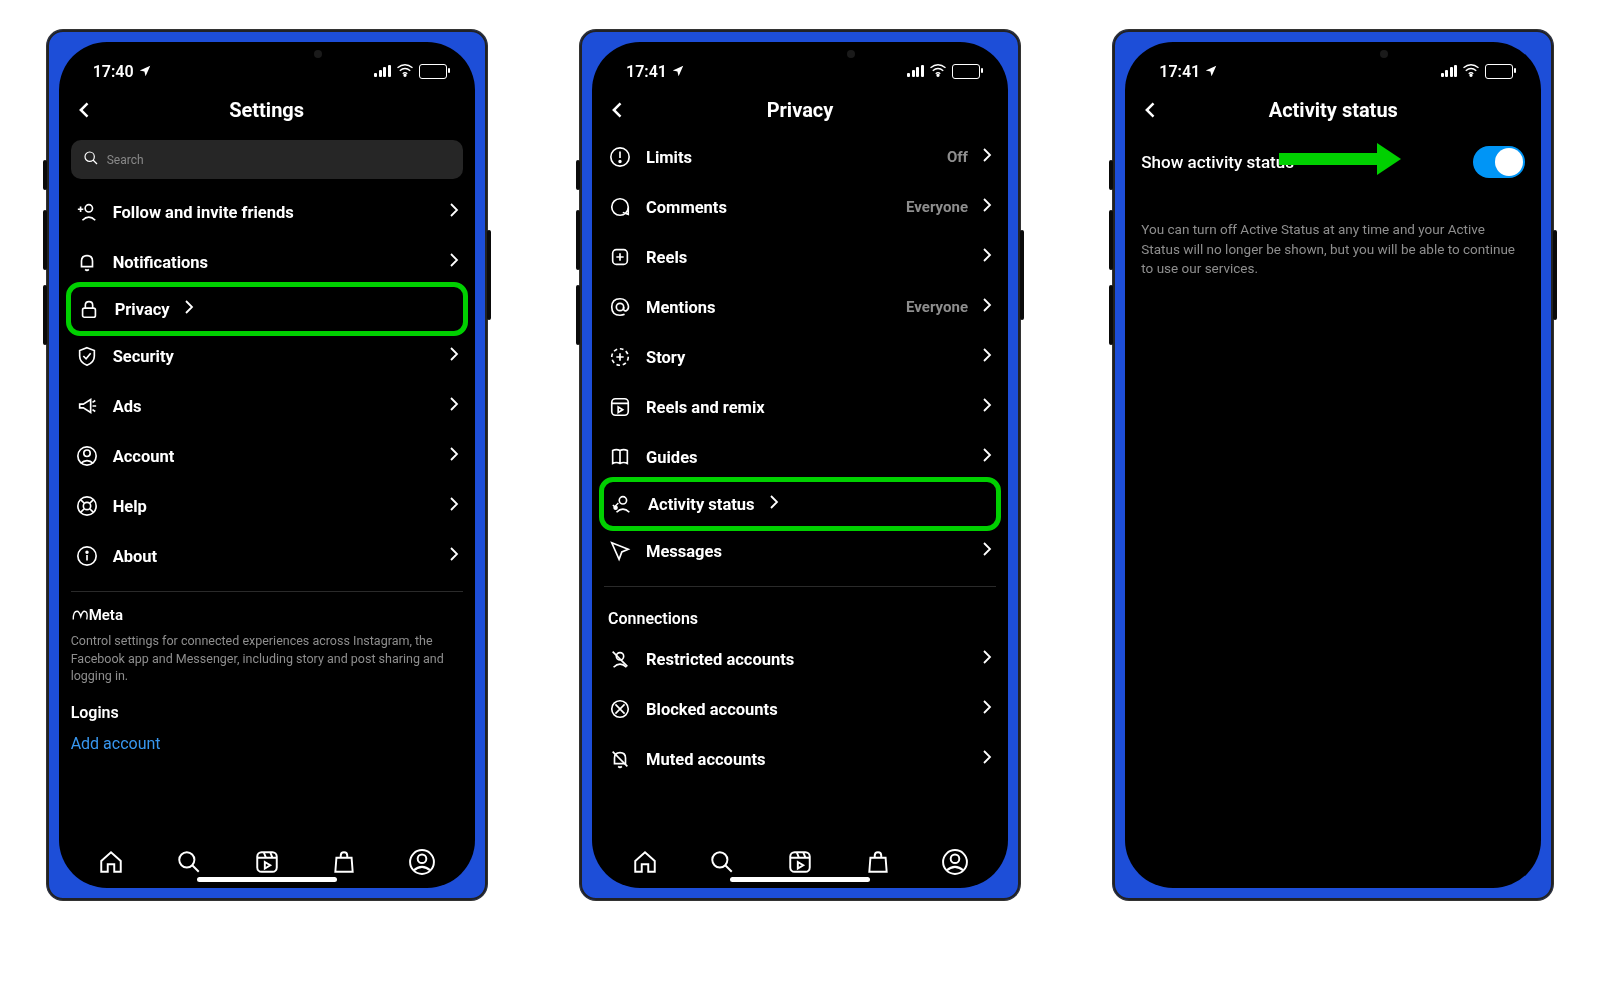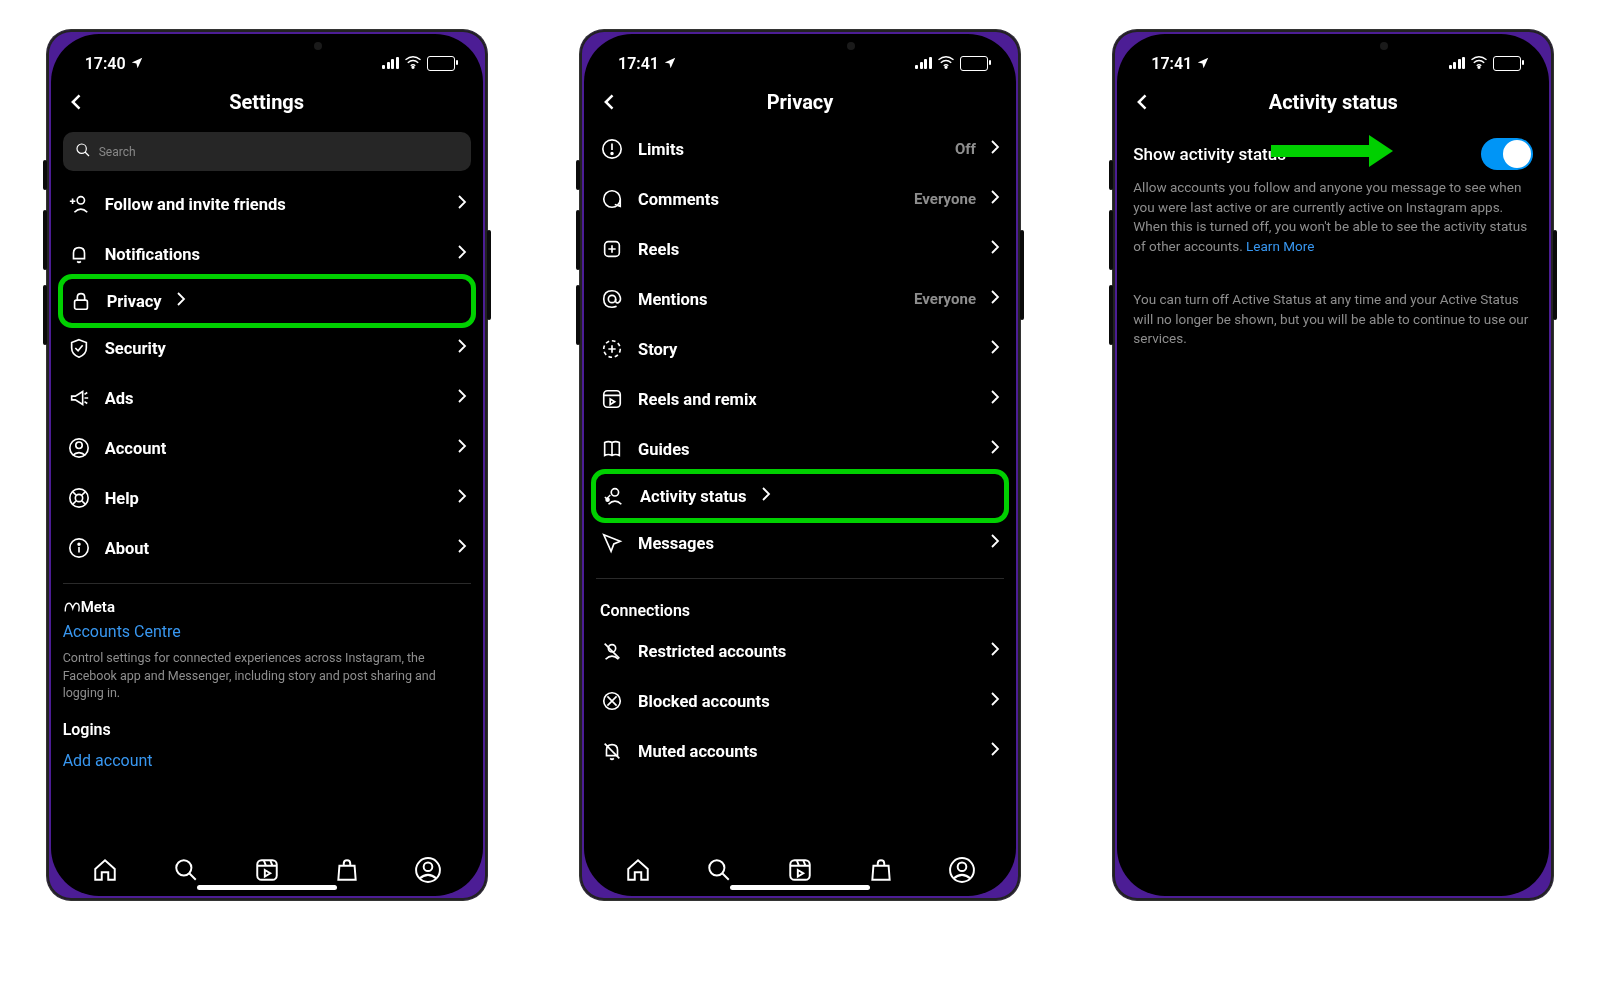--- a/index.html
+++ b/index.html
@@ -11,23 +11,23 @@
     height: 1000px;
     display: flex;
     justify-content: space-around;
     align-items: flex-start;
     padding-top: 30px;
     box-sizing: border-box;
   }
   .phone {
     width: 440px;
     height: 870px;
-    background: #4c1d95;
-    border-radius: 24px;
-    padding: 4px;
+    background: #1d4ed8;
+    border-radius: 16px;
+    padding: 12px;
     box-sizing: border-box;
     position: relative;
     box-shadow: 0 0 0 1px #333, inset 0 0 0 2px #222;
   }
   .screen {
     width: 100%;
     height: 100%;
     background: #000;
     border-radius: 48px;
     overflow: hidden;
@@ -354,21 +354,20 @@
       <div class="divider"></div>
     </div>
 
     <div class="meta-block">
       <div class="meta-logo">
         <svg width="18" height="14" viewBox="0 0 24 16" stroke="#fff" stroke-width="2">
             <path d="M3 14 Q3 3 8 3 Q11 3 13 10 Q15 3 18 3 Q23 3 21 14"></path>
           </svg>
         <span>Meta</span>
       </div>
-      <div class="link" style="margin-top:6px">Accounts Centre</div>
       <div class="small" style="margin-top:8px">Control settings for connected experiences across Instagram, the Facebook app and Messenger, including story and post sharing and logging in.</div>
     </div>
 
     <div class="logins-header">Logins</div>
     <div style="padding:0 12px" class="link">Add account</div>
 
     <div class="tab-bar">
       <div class="tab">
           <svg width="26" height="26" viewBox="0 0 24 24">
             <path d="M3 11 L12 3 L21 11 V21 H15 V14 H9 V21 H3 Z"></path>
@@ -681,19 +680,16 @@
 
     <div class="toggle-row">
       <span>Show activity status</span>
       <div class="arrow-annotation">
         <div class="arrow-shaft"></div>
           <div class="arrow-head"></div>
       </div>
       <div class="switch"></div>
     </div>
 
-    <div class="body-text">
-      <span>Allow accounts you follow and anyone you message to see when you were last active or are currently active on Instagram apps. When this is turned off, you won't be able to see the activity status of other accounts. </span><a href="#">Learn More</a>
-    </div>
     <div class="body-text secondary">You can turn off Active Status at any time and your Active Status will no longer be shown, but you will be able to continue to use our services.</div>
 
   </div>
 </div>
 
 </body></html>

